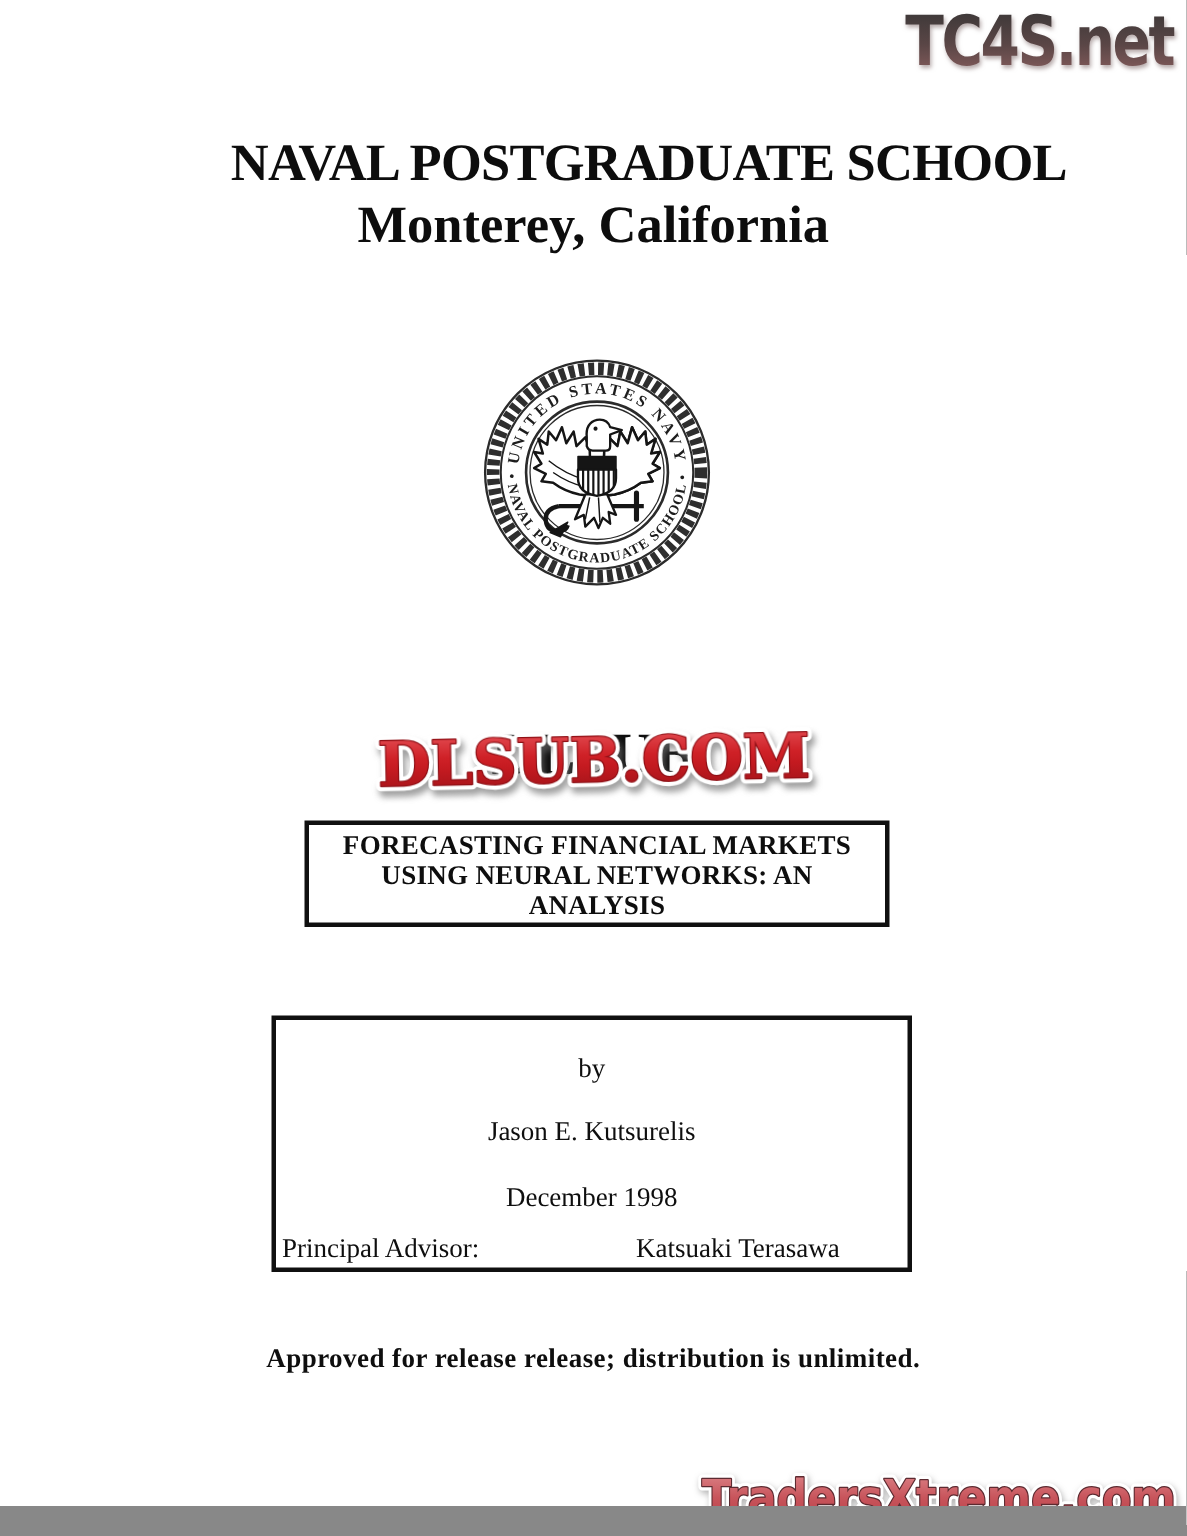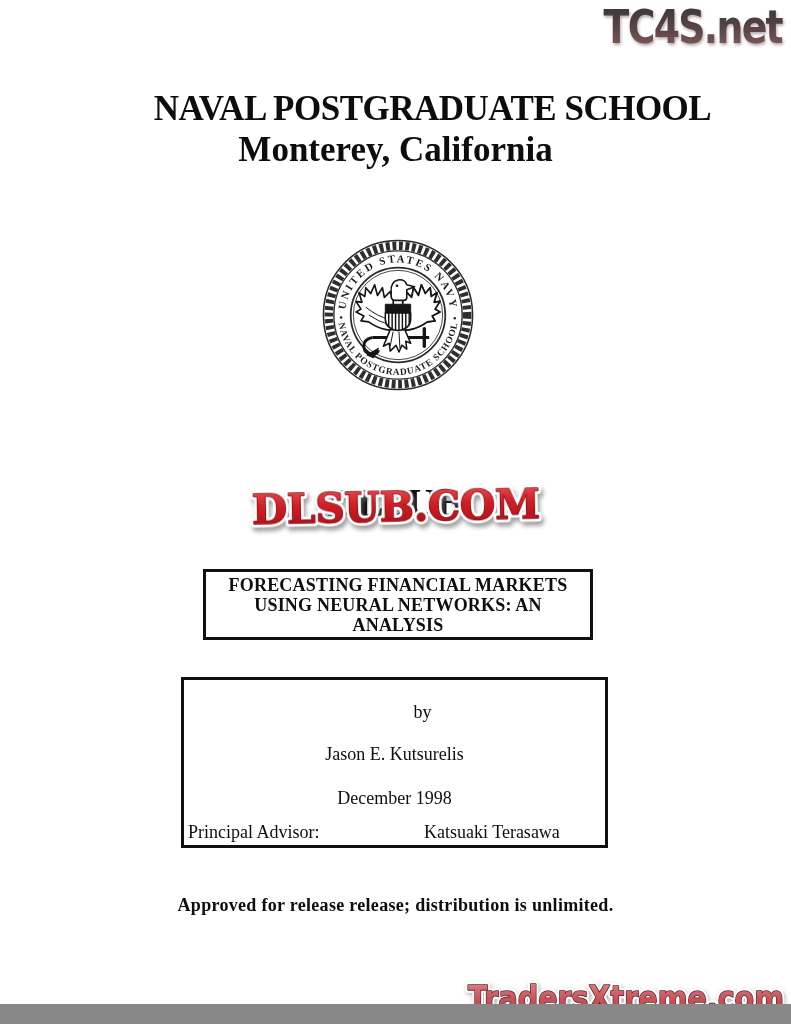--- a/index.html
+++ b/index.html
@@ -16,31 +16,31 @@
   
   .seal{left:320px;top:237px;width:156px;height:156px;}
   
   .thesis{top:483px;left:0;width:100%;text-align:center;font-size:40px;
     font-weight:bold;letter-spacing:0.5px;z-index:1;line-height:1;}
   
   .wm-center{left:244px;top:479px;z-index:2;transform:rotate(-1.2deg);}
   .wm-center svg{filter:drop-shadow(2px 4px 2px rgba(110,110,110,0.65));}
   
   .title-box{
-    left:203px;top:569px;width:382px;border:3px solid #101010;
+    left:203px;top:547px;width:382px;border:3px solid #101010;
     text-align:center;font-weight:bold;font-size:18px;line-height:20px;
     letter-spacing:0.2px;padding:3px 1px 2px 1px;
   }
   
   .author-box{
     left:181px;top:677px;width:421px;height:165px;border:3px solid #101010;
     font-size:18px;
   }
   .author-box .row{position:absolute;left:0;width:100%;text-align:center;}
-  .row-by{top:22px;padding-left:28px;}
+  .row-by{top:22px;}
   .row-author{top:64px;}
   .row-date{top:108px;}
   .row-advisor{position:absolute;bottom:2px;left:0;width:100%;}
   .advisor-label{position:absolute;left:4px;bottom:0;}
   .advisor-name{position:absolute;left:240px;bottom:0;}
   
   .approval{top:895px;left:0;width:100%;text-align:center;font-weight:bold;
     font-size:18px;letter-spacing:0.3px;}
   
   .wm-top-right{top:3px;right:5px;}

